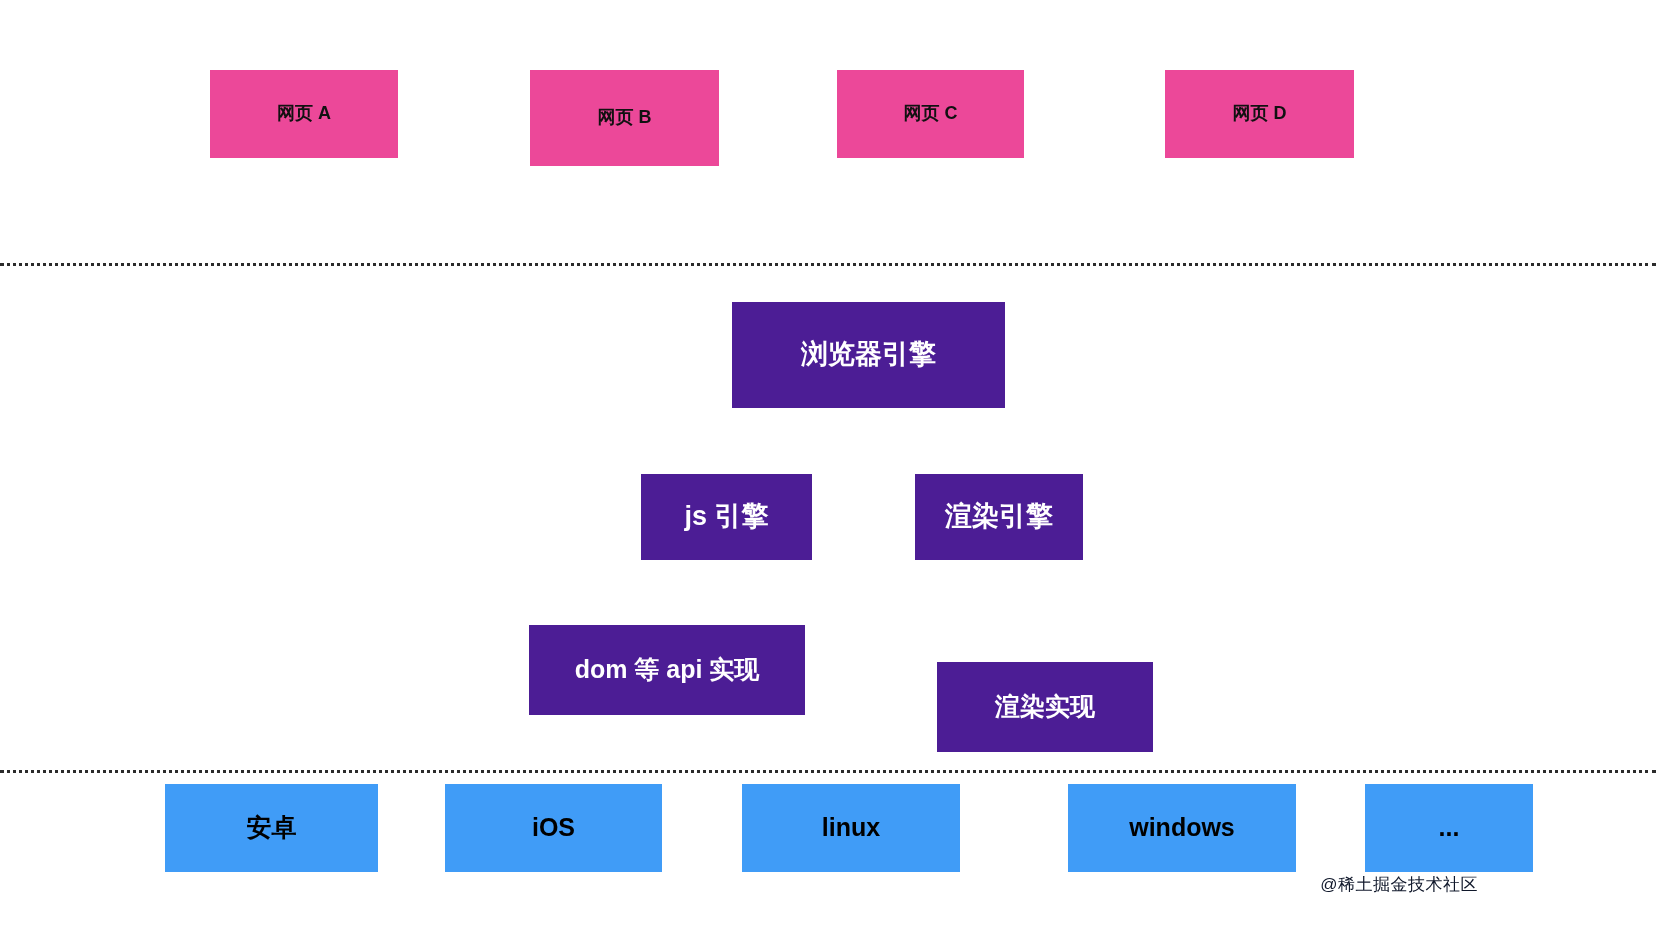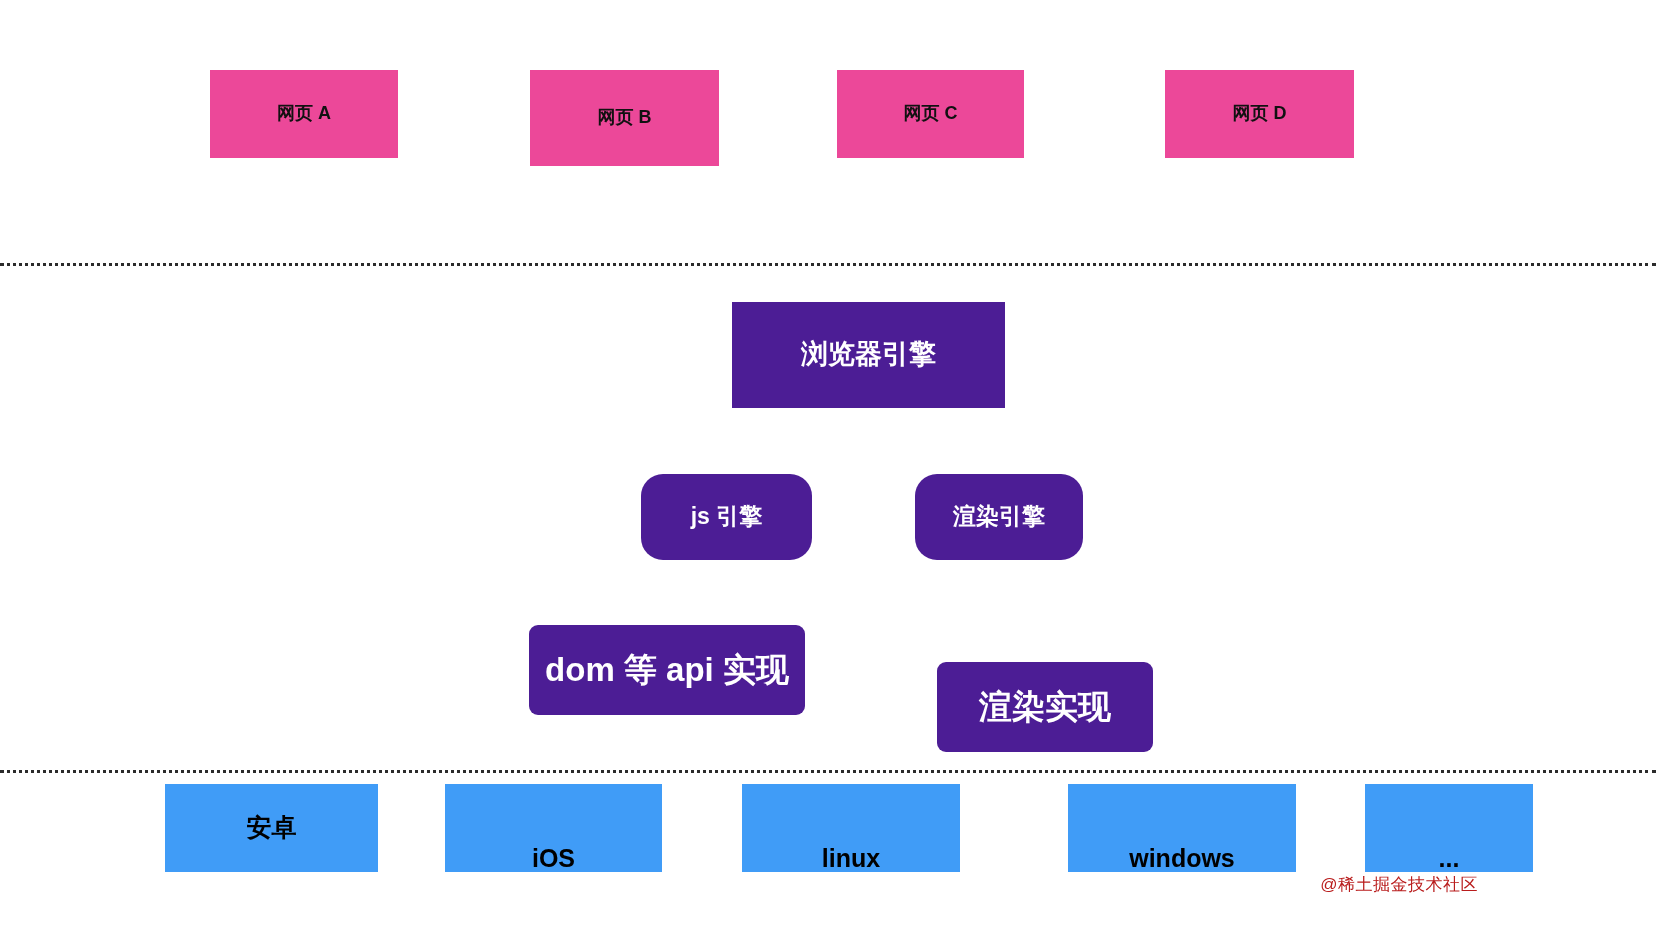--- a/index.html
+++ b/index.html
@@ -38,46 +38,46 @@
     font-weight: 700;
   }
 
   
   .layer-engine .node {
     background: #4c1d95;
     color: #ffffff;
     font-weight: 700;
   }
   .node.engine-root { font-size: 27px; }
-  .node.engine-mid  { font-size: 23px; border-radius: 22px; }
-  .node.engine-impl { font-size: 33px; border-radius: 9px; }
+  .node.engine-mid  { font-size: 27px; }
+  .node.engine-impl { font-size: 25px; }
 
   
   .layer-os .node {
     background: #409cf7;
     color: #000000;
     font-size: 25px;
     font-weight: 700;
   }
-  .node.os-latin { font-weight: 700; align-items: flex-end; }
+  .node.os-latin { font-weight: 700; }
 
   
   .divider {
     position: absolute;
     left: 0;
     width: 1656px;
     height: 0;
     border-top: 3px dotted #2b2b2b;
   }
 
   
   .watermark {
     position: absolute;
     font-size: 17px;
-    color: #b91c1c;
+    color: #0f172a;
     letter-spacing: 0.5px;
     white-space: nowrap;
     font-weight: 400;
   }
 </style>
 </head>
 <body>
 
 <div id="canvas">
 

